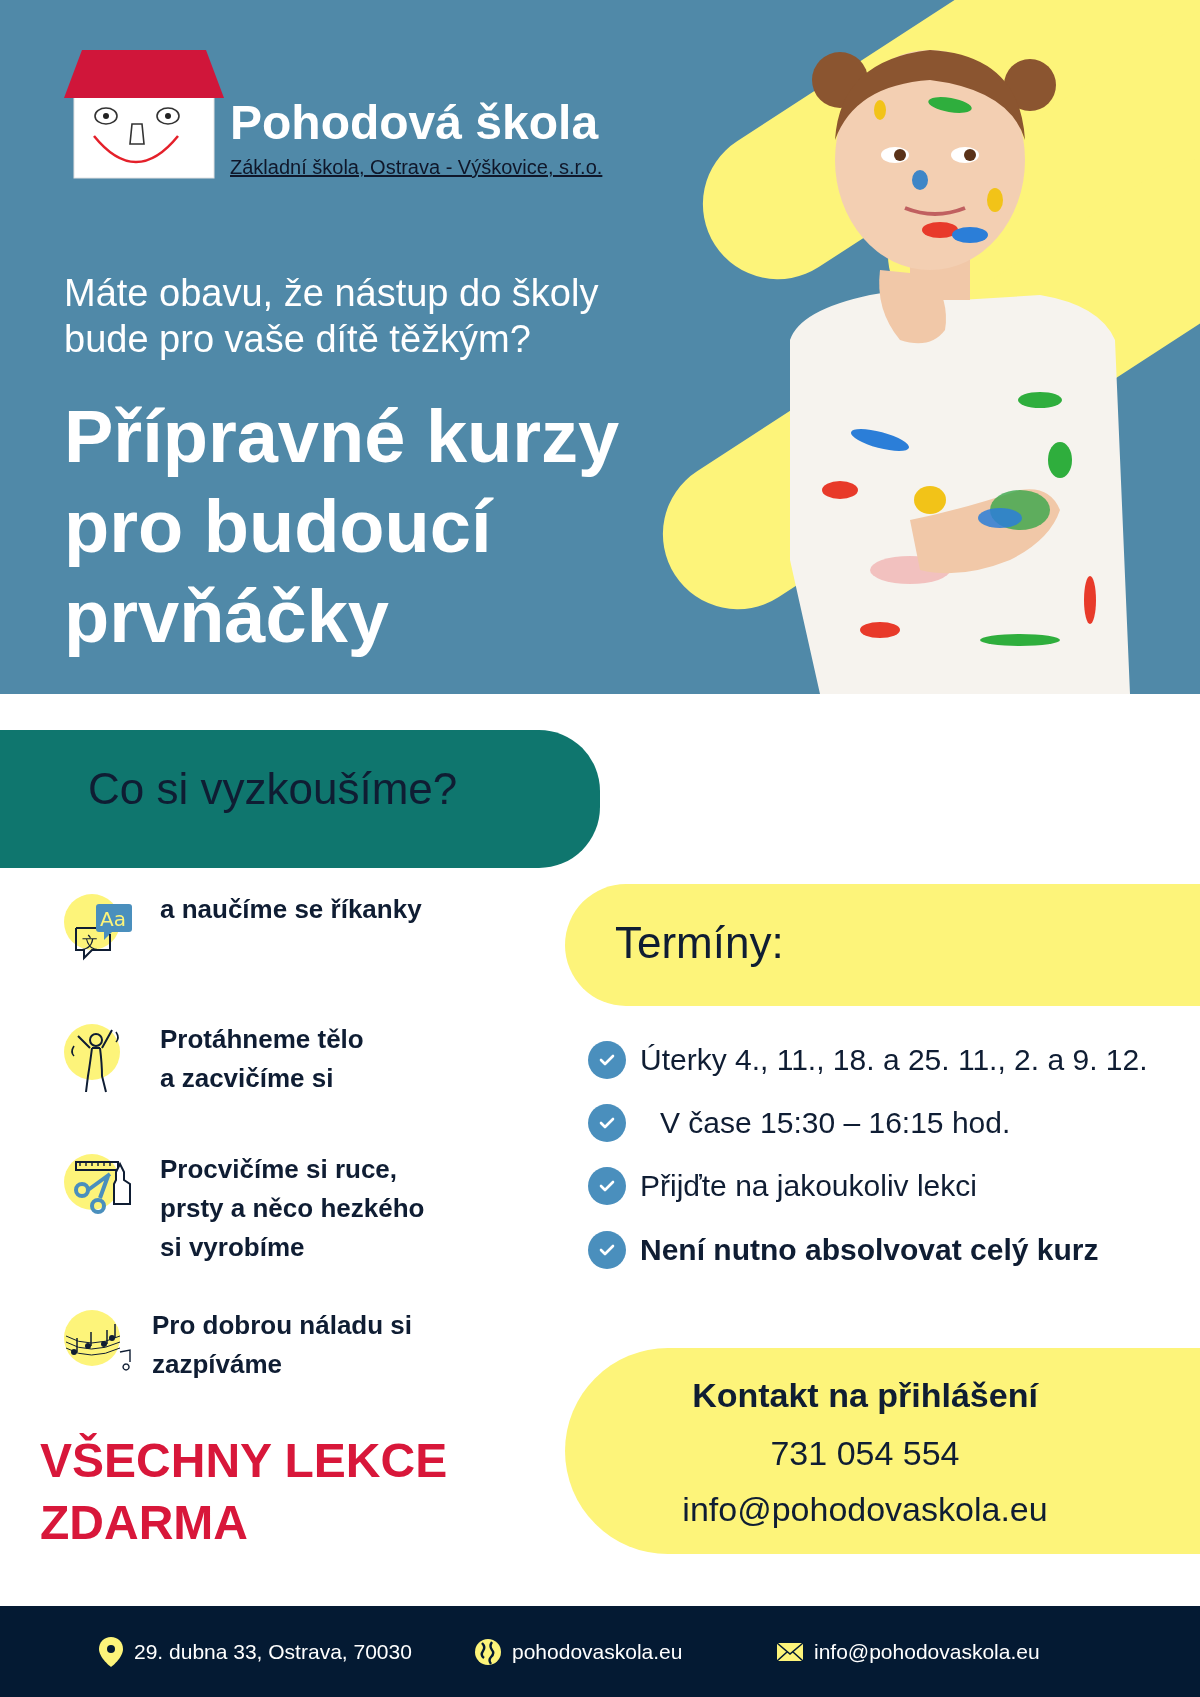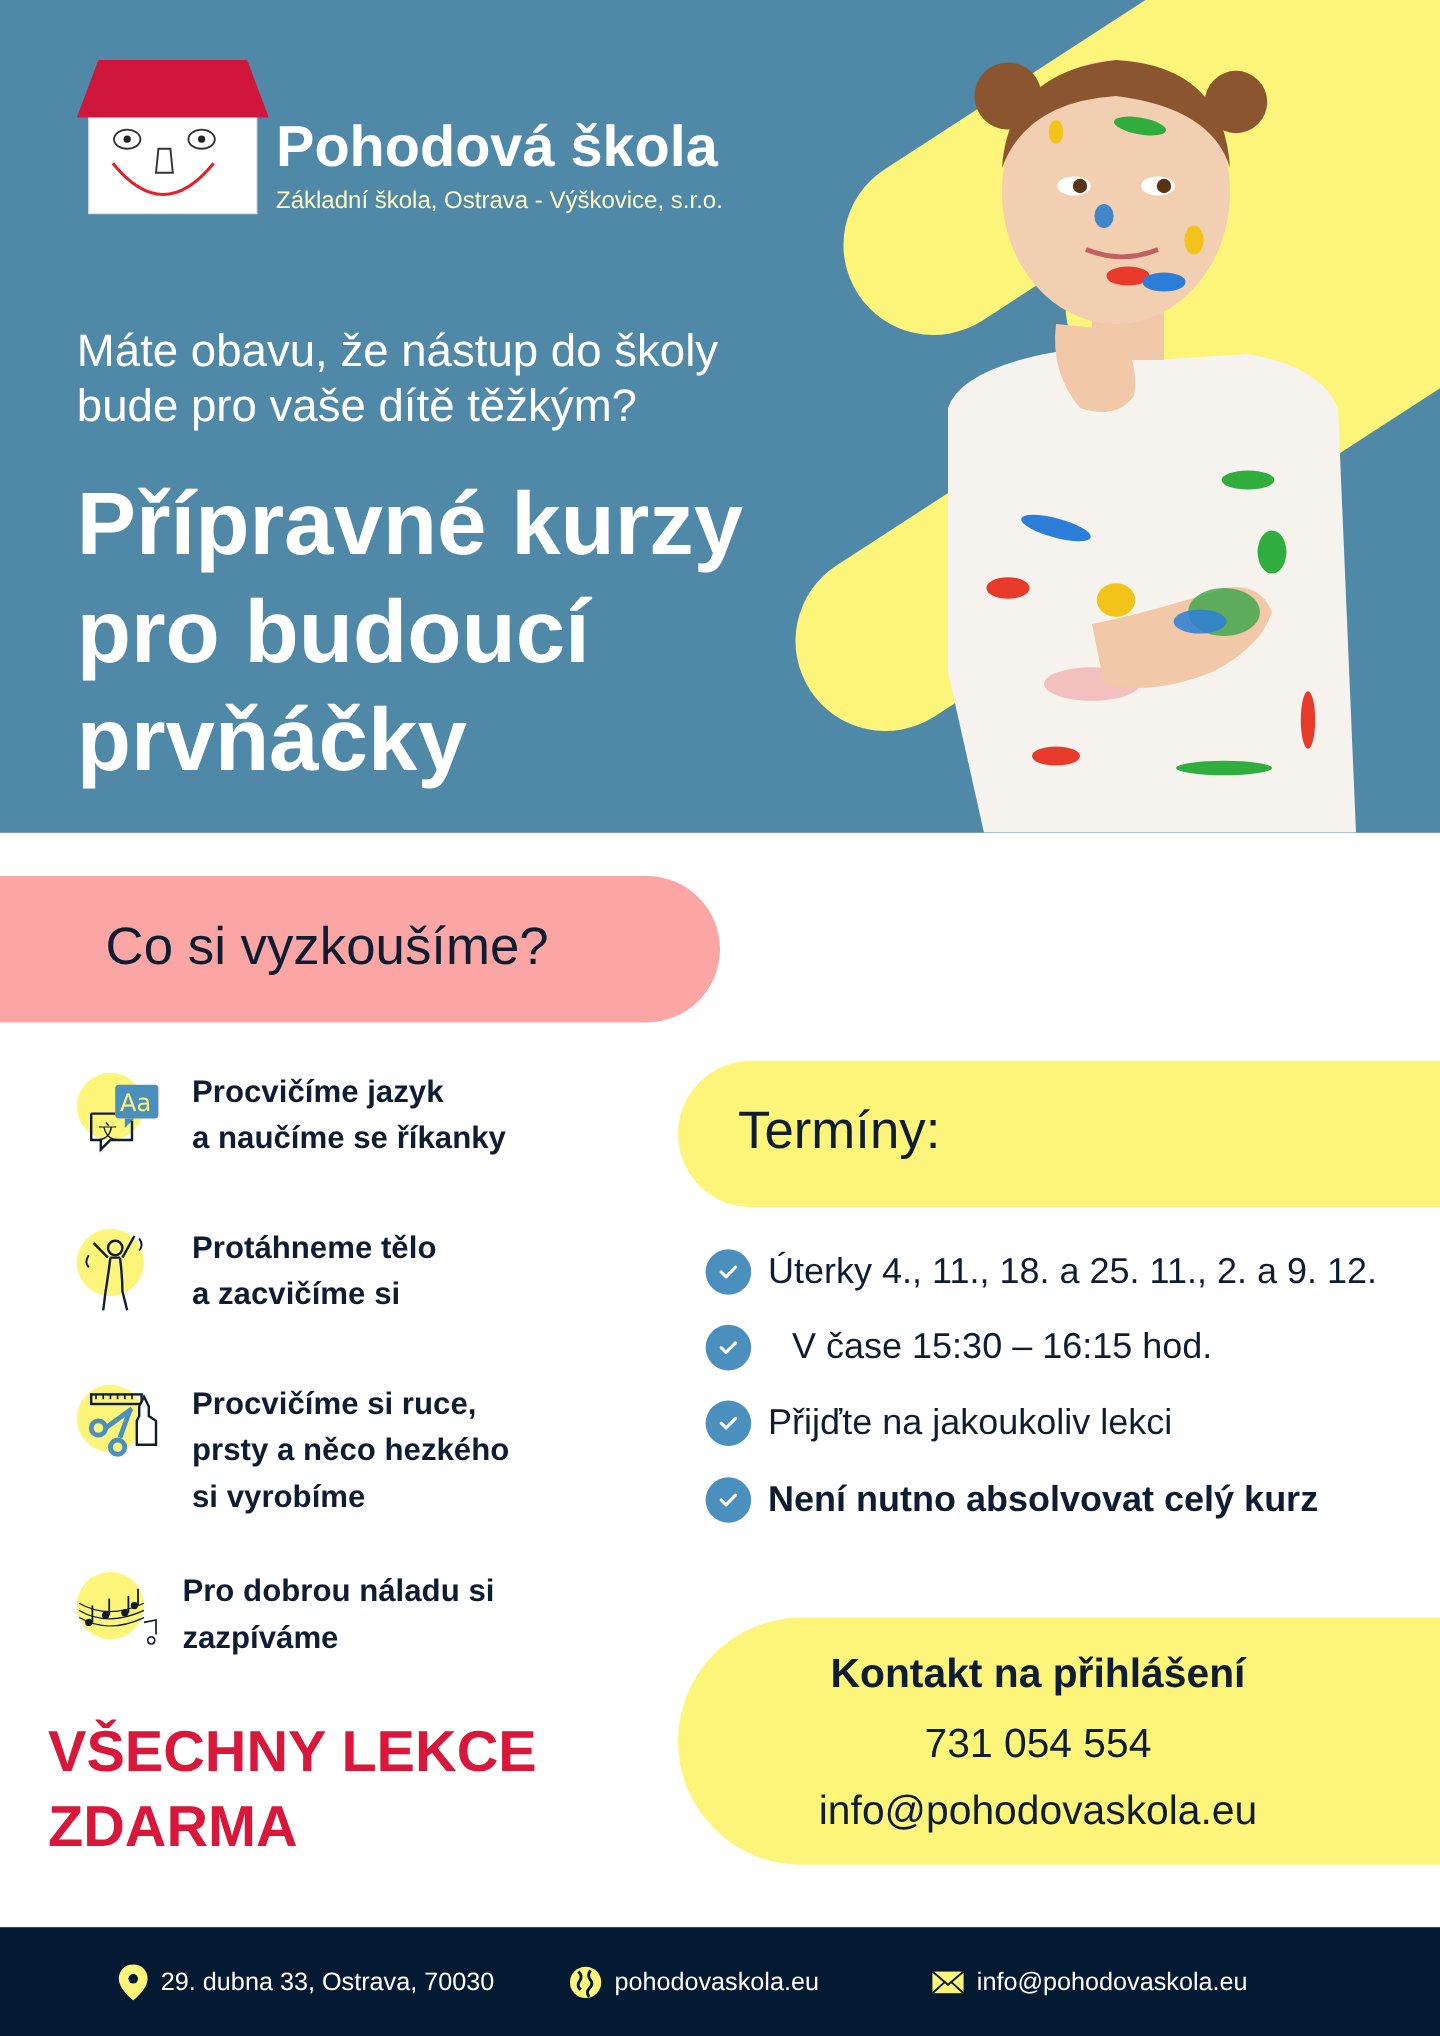--- a/index.html
+++ b/index.html
@@ -9,26 +9,26 @@
   .hero { position: absolute; left: 0; top: 0; width: 1200px; height: 694px; background: #5089a8; overflow: hidden; }
   .stripe { position: absolute; height: 150px; background: #fdf47a; border-radius: 75px; transform-origin: left center; }
   .stripe.s1 { left: 715px; top: 170px; width: 700px; transform: rotate(-33deg); }
   .stripe.s2 { left: 900px; top: 220px; width: 500px; transform: rotate(-33deg); }
   .stripe.s3 { left: 675px; top: 500px; width: 700px; transform: rotate(-33deg); }
 
   .girl { position: absolute; left: 760px; top: 40px; width: 380px; height: 654px; }
 
   .logo { position: absolute; left: 64px; top: 50px; width: 160px; height: 130px; }
   .brand-name { position: absolute; left: 230px; top: 95px; font-size: 48px; font-weight: bold; color: #ffffff; }
-  .brand-sub { position: absolute; left: 230px; top: 156px; font-size: 20px; color: #fef9c3; }
+  .brand-sub { position: absolute; left: 230px; top: 156px; font-size: 20px; color: #0f172a; text-decoration: underline; }
 
   .hero-question { position: absolute; left: 64px; top: 270px; width: 620px; font-size: 38px; line-height: 46px; color: #ffffff; }
   .hero-title { position: absolute; left: 64px; top: 392px; width: 620px; font-size: 74px; line-height: 90px; font-weight: bold; color: #ffffff; }
 
-  .pill-left { position: absolute; left: 0; top: 730px; width: 600px; height: 122px; background: #fca5a5; border-radius: 0 61px 61px 0; }
+  .pill-left { position: absolute; left: 0; top: 730px; width: 600px; height: 138px; background: #0f766e; border-radius: 0 61px 61px 0; }
   .pill-left span { position: absolute; left: 88px; top: 34px; font-size: 44px; color: #0f1d33; }
 
   .activities { position: absolute; left: 60px; top: 890px; width: 480px; }
   .activity { position: absolute; left: 0; width: 480px; }
   .act-icon { position: absolute; left: 0; top: 0; width: 80px; height: 80px; }
   .act-icon .dot { position: absolute; left: 4px; top: 4px; width: 56px; height: 56px; border-radius: 50%; background: #fdf47a; }
   .act-icon svg { position: absolute; left: 0; top: 0; }
   .act-text { position: absolute; left: 100px; top: 0; font-size: 26px; line-height: 39px; font-weight: bold; color: #0f1d33; }
 
   .free { position: absolute; left: 40px; top: 1430px; width: 490px; font-size: 48px; line-height: 62px; font-weight: bold; color: #d8173a; }
@@ -137,21 +137,20 @@
       <div class="dot"></div>
       <svg width="80" height="80" viewBox="0 0 80 80">
         <rect x="36" y="14" width="36" height="28" rx="3" fill="#4a8fbd"></rect>
         <polygon points="44,42 52,42 44,50" fill="#4a8fbd"></polygon>
         <text x="40" y="36" font-size="20" font-family="DejaVu Sans, sans-serif" fill="#fdf47a">Aa</text>
         <path d="M16 38 H36 M16 38 V60 H24 V68 L32 60 H50 V44" stroke="#0f1d33" stroke-width="2" fill="none"></path>
         <text x="22" y="58" font-size="16" font-family="DejaVu Sans, sans-serif" fill="#0f1d33">文</text>
       </svg>
     </div>
     <div class="act-text">
-      <div>Procvičíme jazyk</div>
       <div>a naučíme se říkanky</div>
     </div>
   </div>
 
   <div class="activity" style="top:130px;">
     <div class="act-icon">
       <div class="dot"></div>
       <svg width="80" height="80" viewBox="0 0 80 80">
         <circle cx="36" cy="20" r="6" fill="none" stroke="#0f1d33" stroke-width="2"></circle>
         <path d="M30 28 L18 16 M42 28 L52 10 M32 28 Q30 44 28 56 L26 72 M40 28 Q42 44 42 56 L46 72 M32 28 H40" stroke="#0f1d33" stroke-width="2" fill="none"></path>

